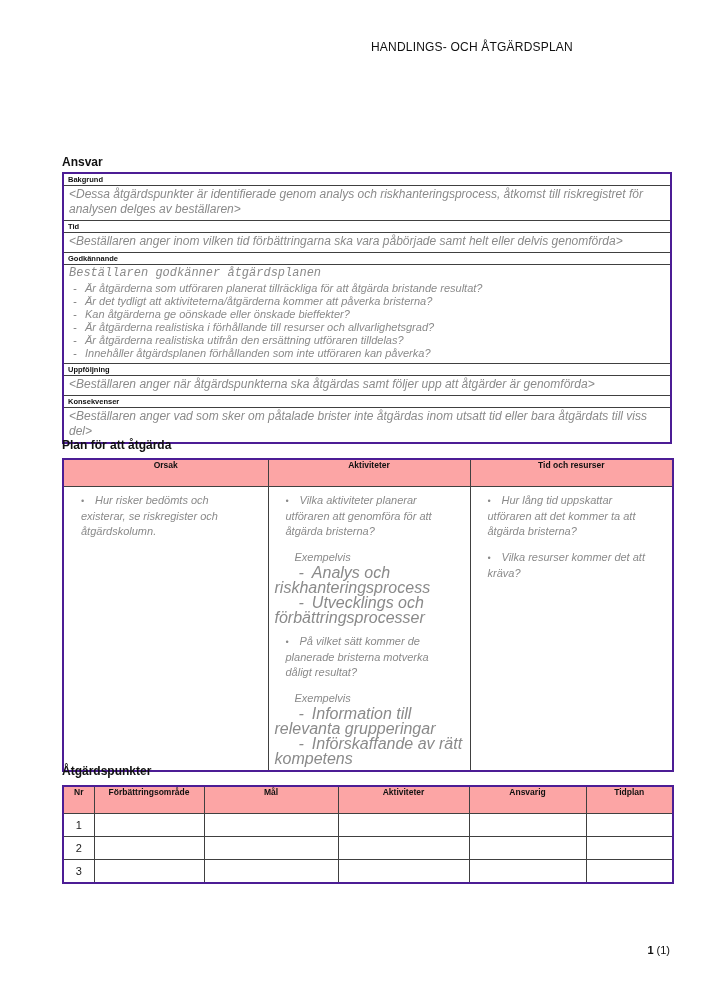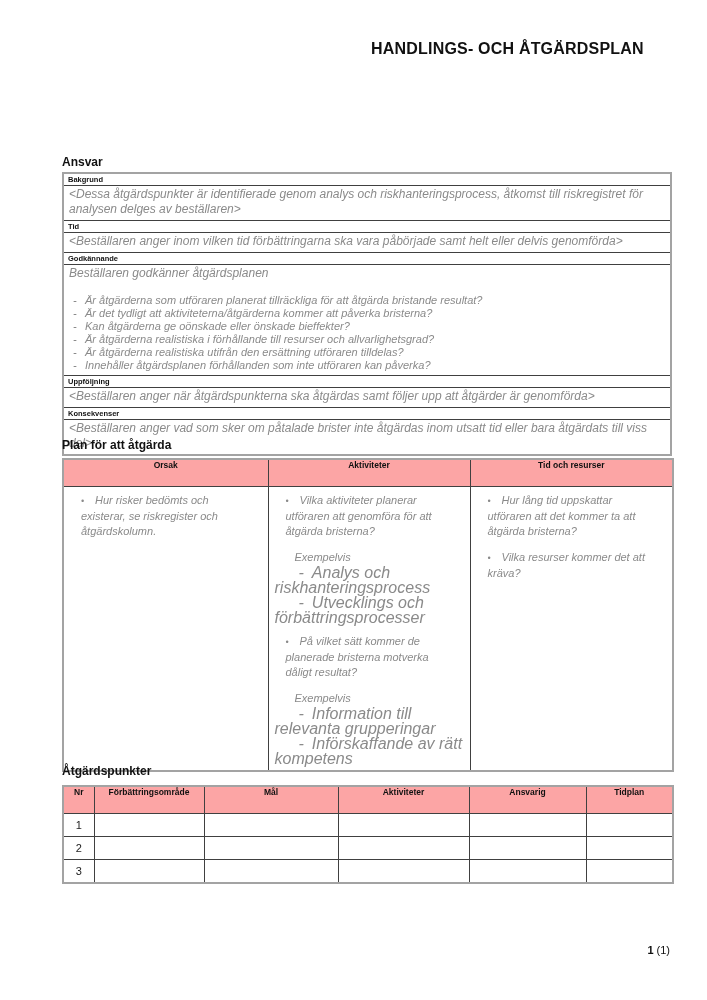--- a/index.html
+++ b/index.html
@@ -2,27 +2,27 @@
 <html><head>
 <meta charset="utf-8">
 <style>
   html,body{margin:0;padding:0;background:#ffffff;}
   .page{
     position:relative;width:707px;height:1000px;background:#ffffff;overflow:hidden;
     font-family:"Liberation Sans","DejaVu Sans",sans-serif;color:#1c1c1c;
   }
   .doc-title{
     position:absolute;left:371px;top:40px;
-    font-size:16px;font-weight:bold;letter-spacing:.2px;color:#111;white-space:nowrap;
+    font-size:12px;font-weight:normal;letter-spacing:.2px;color:#111;white-space:nowrap;
   }
   .block{position:absolute;left:62px;width:610px;}
   .sec-heading{font-size:12px;font-weight:bold;color:#111;margin:11px 0 3px 0;}
 
   table{border-collapse:collapse;width:610px;table-layout:fixed;}
-  table.doc{border:2px solid #a3a3a3;}
+  table.doc{border:2px solid #4c1d95;}
   .doc td,.doc th{border:1px solid #404040;vertical-align:top;}
 
   
   .label-cell{
     font-size:7.5px;font-weight:bold;color:#111;
     padding:1px 4px 1px 4px;height:9px;line-height:9px;
   }
   .content-cell{padding:1px 5px 3px 5px;}
   .ph{color:#8a8a8a;font-style:italic;font-size:12px;line-height:15px;margin:0;}
   .dash-line{color:#8a8a8a;font-style:italic;font-size:11px;line-height:13px;margin:0;}
@@ -79,21 +79,21 @@
       <tr>
         <td class="content-cell">
           <p class="ph">&lt;Beställaren anger inom vilken tid förbättringarna ska vara påbörjade samt helt eller delvis genomförda&gt;</p>
         </td>
       </tr>
       <tr>
         <td class="label-cell">Godkännande</td>
       </tr>
       <tr>
         <td class="content-cell">
-          <p class="ph" style="line-height:15px;margin-bottom:13px;">Beställaren godkänner åtgärdsplanen</p>
+          <p class="ph" style="line-height:15px;margin-bottom:1px;font-family:Liberation Mono, monospace;">Beställaren godkänner åtgärdsplanen</p>
           <div class="dash-line"><span class="dash">-</span><span>Är åtgärderna som utföraren planerat tillräckliga för att åtgärda bristande resultat?</span></div>
           <div class="dash-line"><span class="dash">-</span><span>Är det tydligt att aktiviteterna/åtgärderna kommer att påverka bristerna?</span></div>
           <div class="dash-line"><span class="dash">-</span><span>Kan åtgärderna ge oönskade eller önskade bieffekter?</span></div>
           <div class="dash-line"><span class="dash">-</span><span>Är åtgärderna realistiska i förhållande till resurser och allvarlighetsgrad?</span></div>
           <div class="dash-line"><span class="dash">-</span><span>Är åtgärderna realistiska utifrån den ersättning utföraren tilldelas?</span></div>
           <div class="dash-line"><span class="dash">-</span><span>Innehåller åtgärdsplanen förhållanden som inte utföraren kan påverka?</span></div>
         </td>
       </tr>
       <tr>
         <td class="label-cell">Uppföljning</td>

